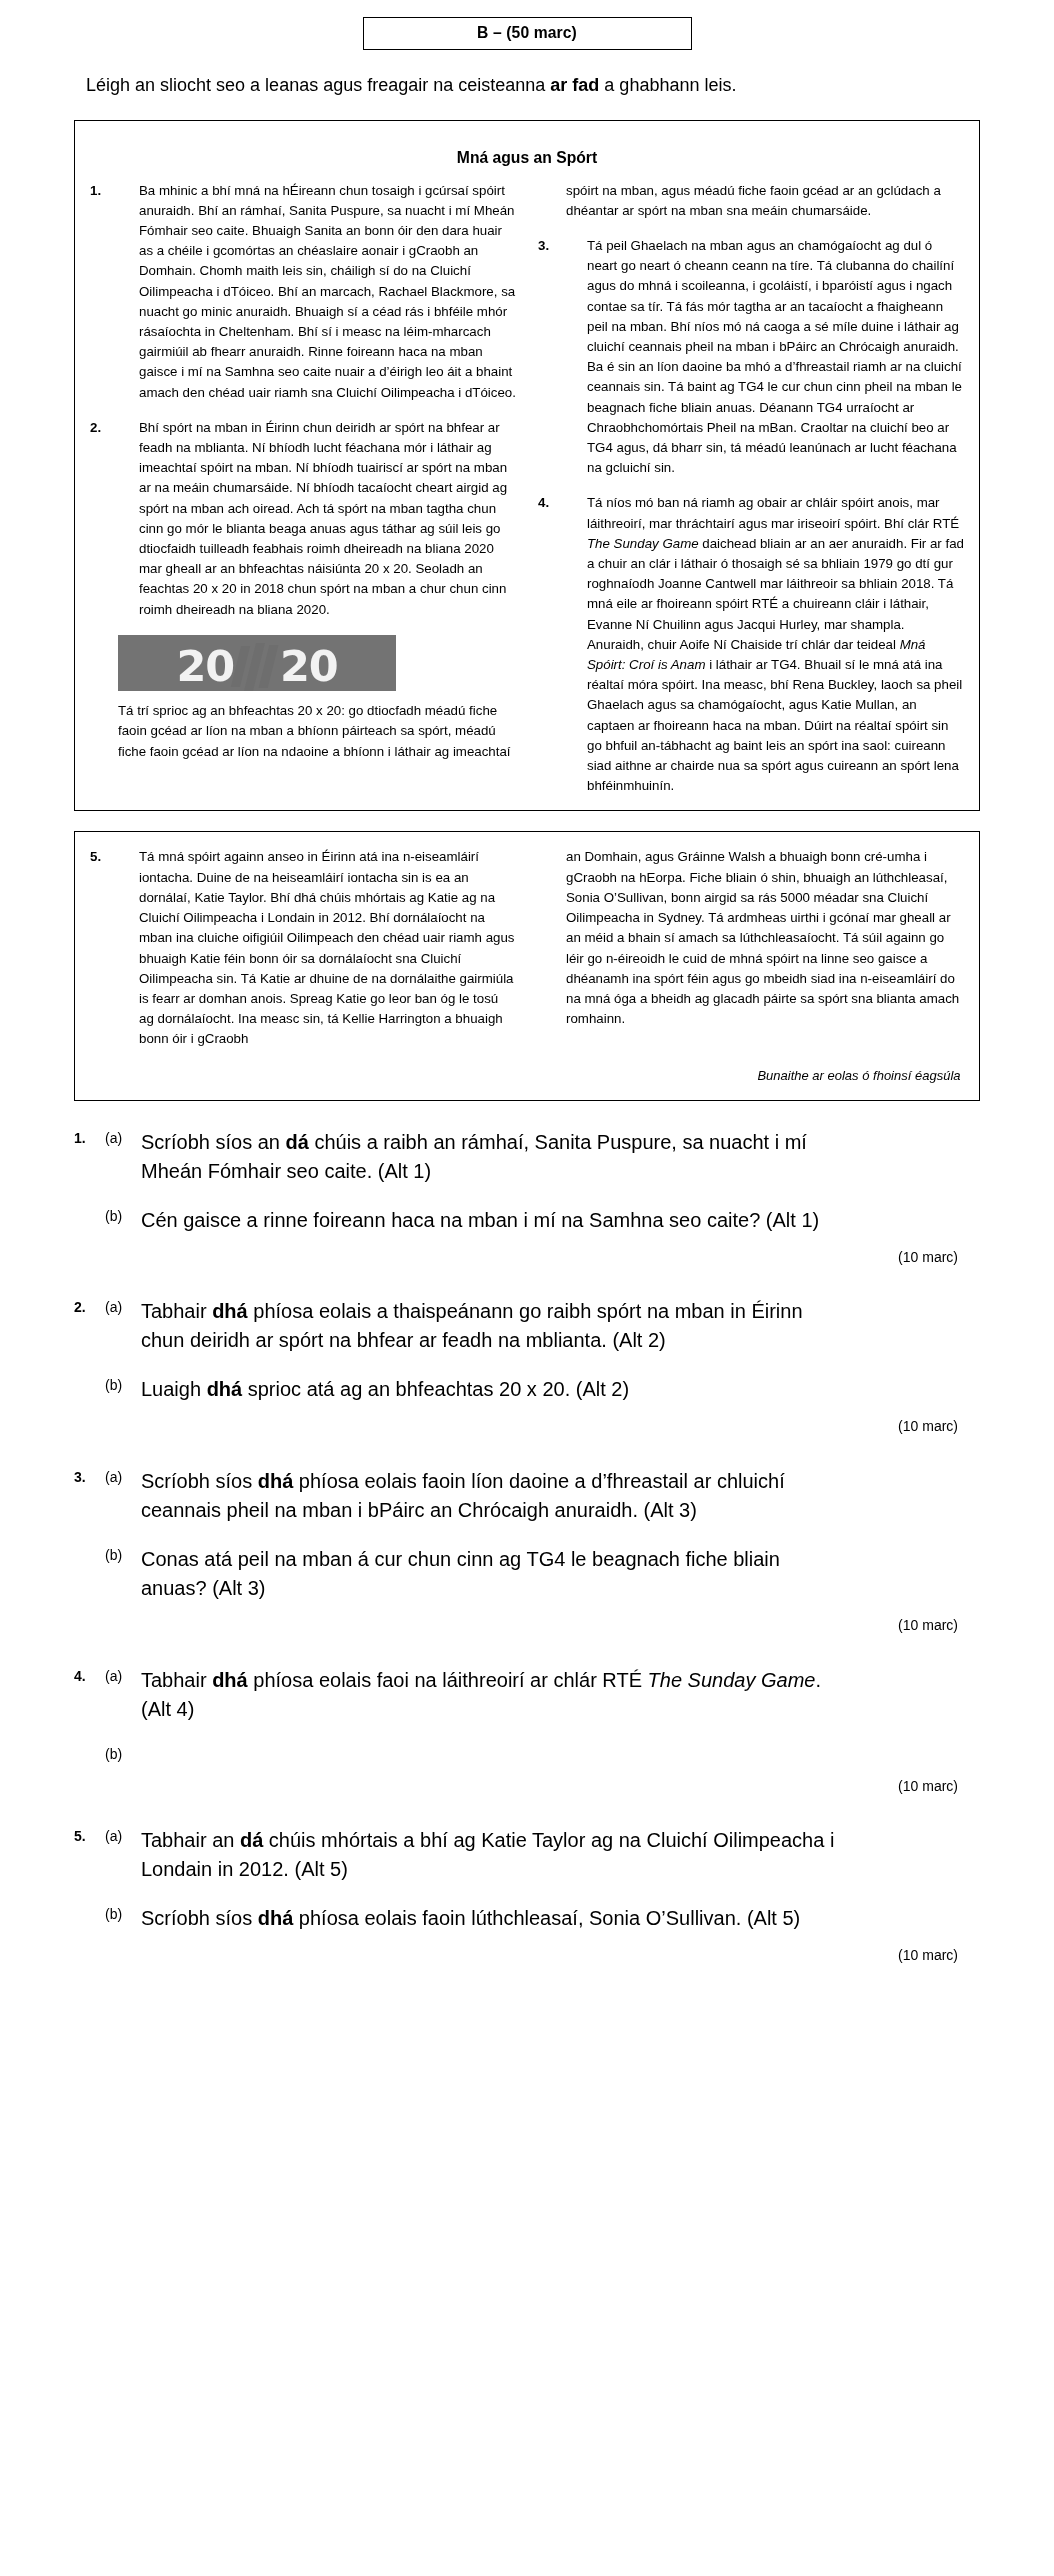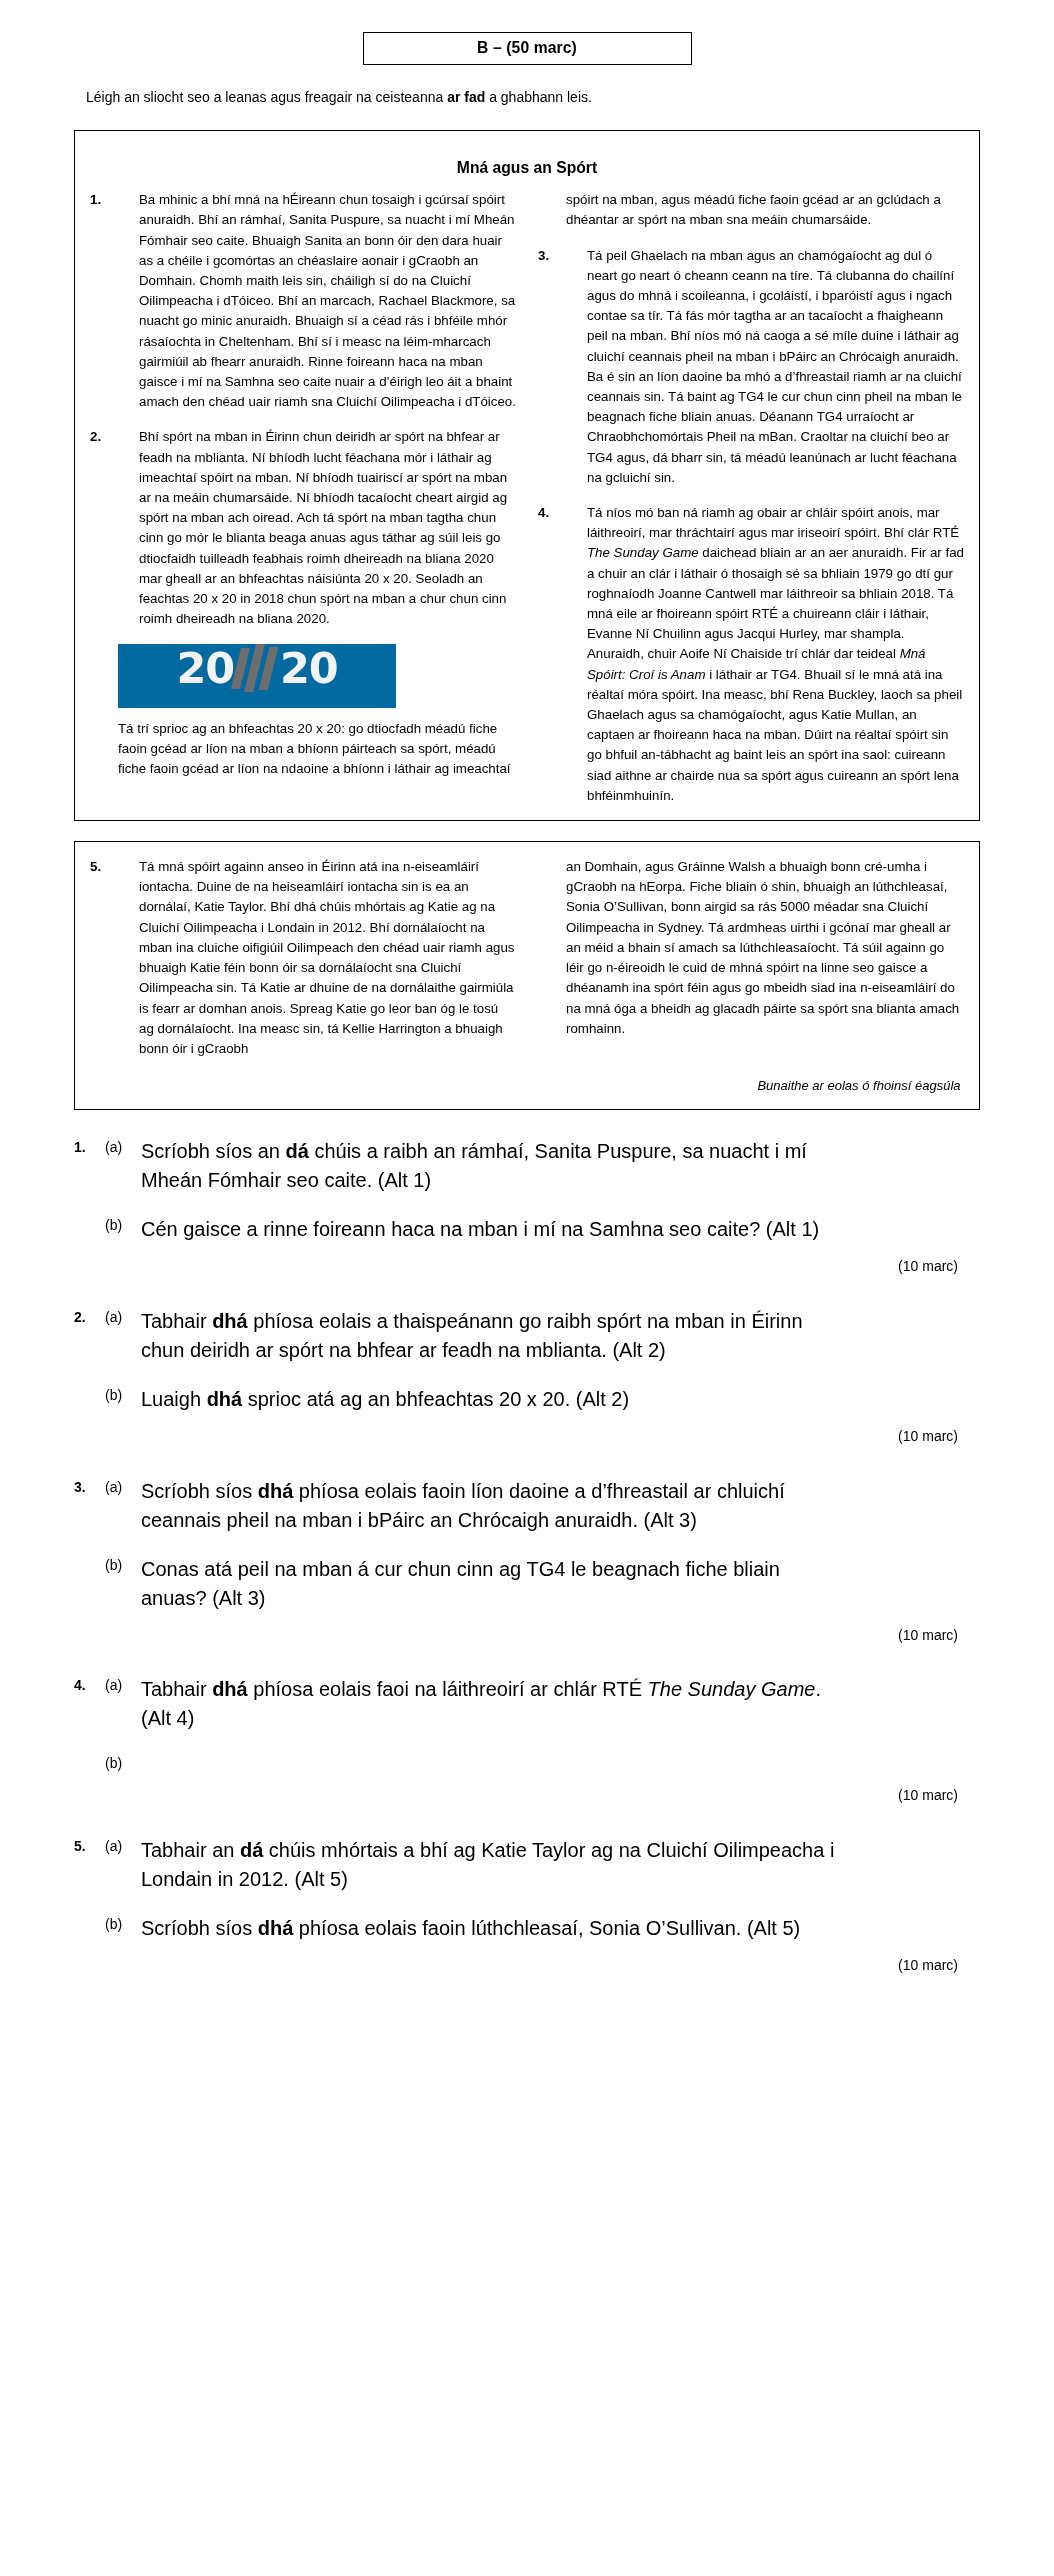--- a/index.html
+++ b/index.html
@@ -20,39 +20,39 @@
     box-sizing: border-box;
     padding: 0;
     position: relative;
     background: #ffffff;
   }
 
   
   .section-header-wrap {
     display: flex;
     justify-content: center;
-    padding-top: 32px;
+    padding-top: 17px;
   }
   .section-header-box {
     border: 1.7px double #000;
     padding: 6.4px 30px 7.5px 30px;
     min-width: 267px;
     text-align: center;
   }
   .section-header-box .label {
     font-size: 15.7px;
     font-weight: bold;
     letter-spacing: 0.1px;
     line-height: 1.1;
   }
 
   
   .instruction {
     margin: 23px 0 0 86px;
-    font-size: 14px;
+    font-size: 18px;
     line-height: 1.35;
   }
   .instruction b { font-weight: bold; }
 
   
   .passage-box {
     margin: 23px 74px 0 74px;
     border: 1.7px double #000;
     box-sizing: border-box;
     padding: 24px 15px 14px 15px;
@@ -110,24 +110,24 @@
     margin-left: 28px;
     margin-bottom: 15px;
   }
 
   
   .logo-wrap {
     margin: 9.3px 0 10.4px 28px;
   }
   .logo-20x20 {
     width: 278px;
-    height: 64px;
-    background: #0369a1;
-    display: flex;
-    align-items: flex-start;
+    height: 56px;
+    background: #737373;
+    display: flex;
+    align-items: flex-end;
     justify-content: center;
     position: relative;
     overflow: hidden;
   }
   .logo-20x20 .txt {
     font-family: "DejaVu Sans", sans-serif;
     font-weight: bold;
     font-size: 43px;
     color: #f2f2f2;
     letter-spacing: -1.2px;

